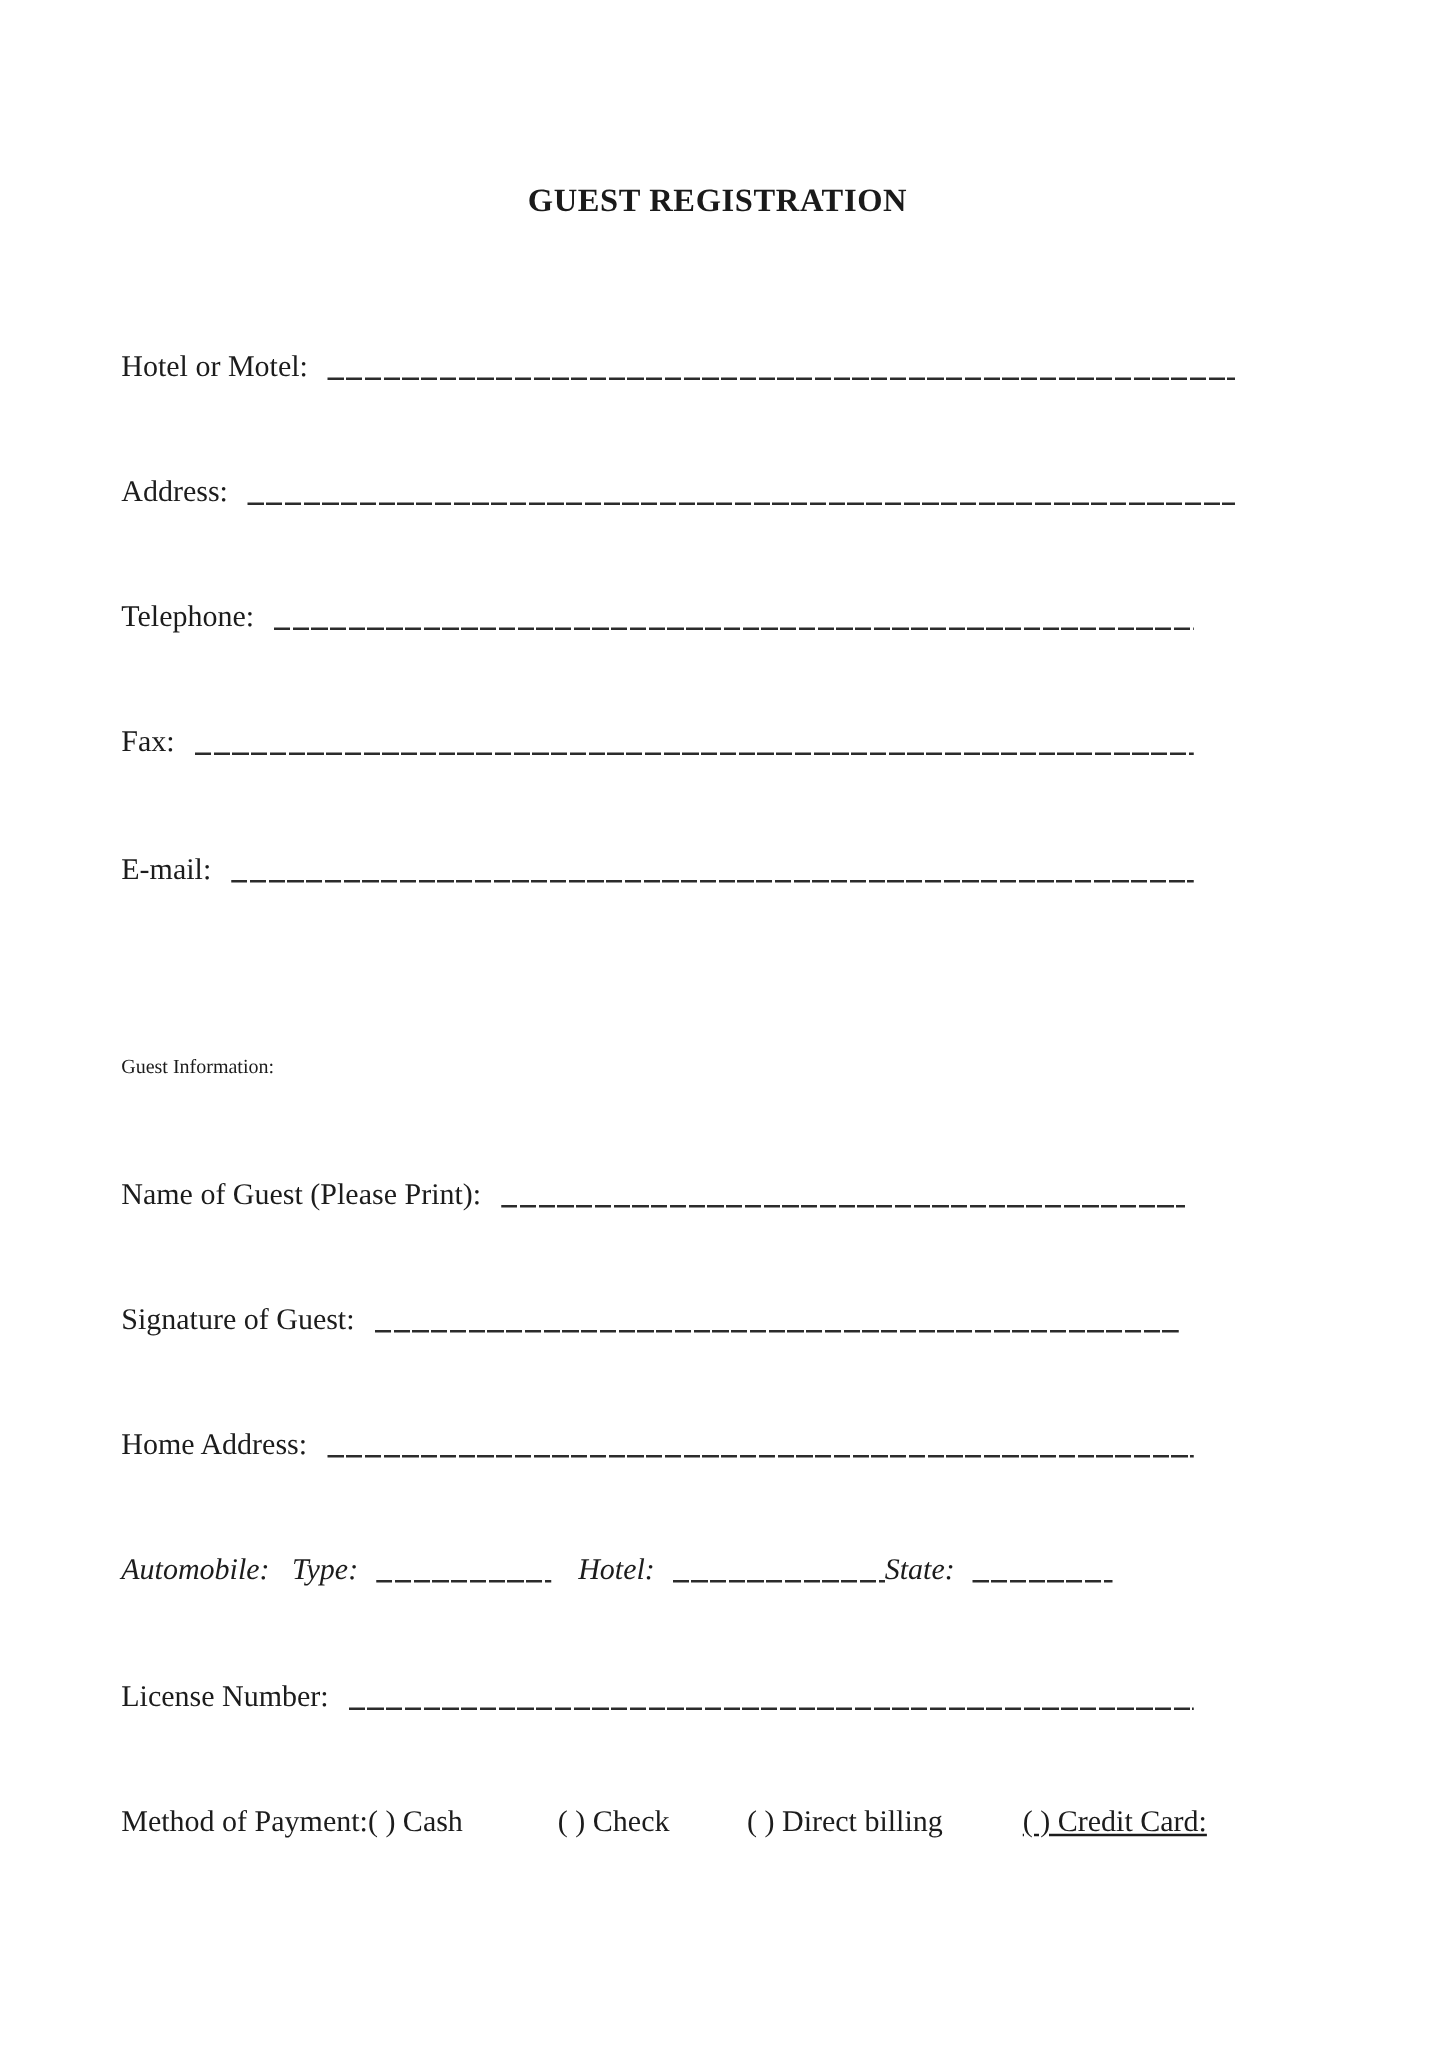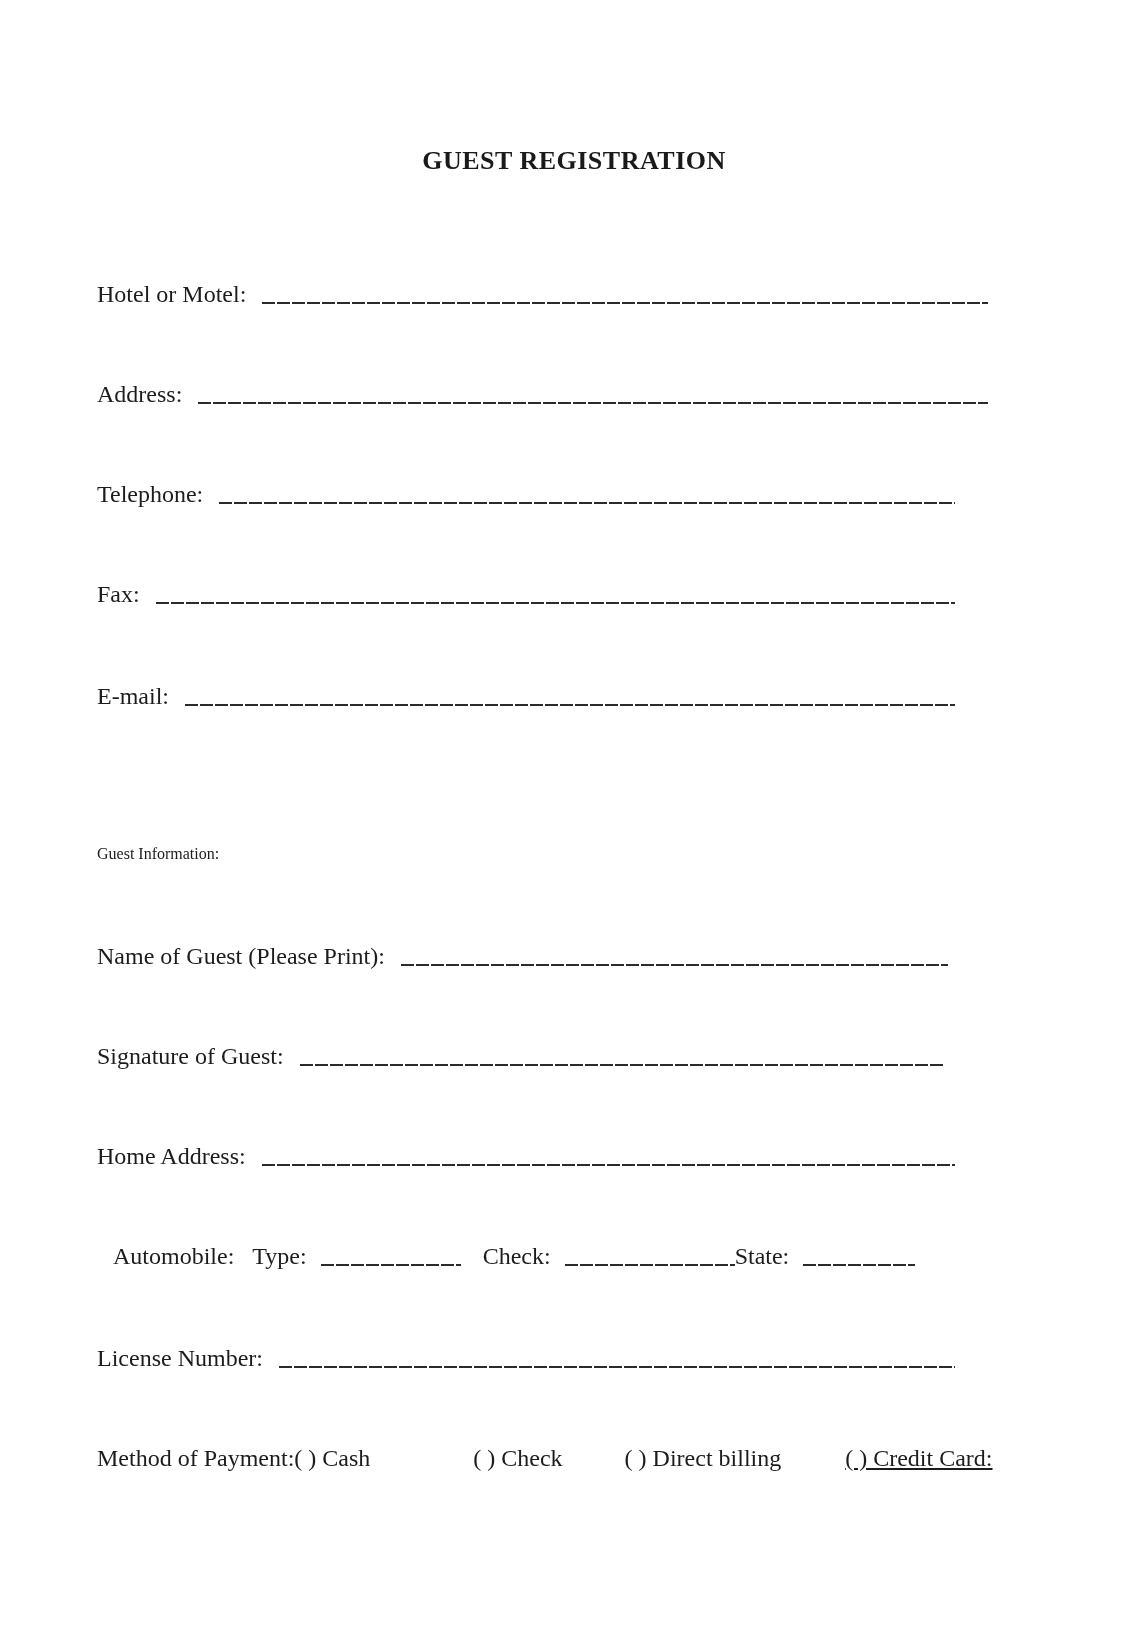--- a/index.html
+++ b/index.html
@@ -97,36 +97,36 @@
   <div class="row" style="top:1040px; left:97px; right:205px;">
     <span class="label">Signature of Guest:</span>
     <div class="fill-line"></div>
   </div>
 
   <div class="row" style="top:1140px; left:97px; right:193px;">
     <span class="label">Home Address:</span>
     <div class="fill-line"></div>
   </div>
 
-  <div class="row" style="top:1240px; left:113px;">
+  <div class="row" style="top:1240px; left:97px;font-style:italic;">
     <span class="label">Automobile:</span>
     <span class="label" style="margin-left:18px;">Type:</span>
     <div class="seg-line" style="width:140px;"></div>
-    <span class="label" style="margin-left:22px;">Check:</span>
+    <span class="label" style="margin-left:22px;">Hotel:</span>
     <div class="seg-line" style="width:170px;"></div>
     <span class="label" style="">State:</span>
     <div class="seg-line" style="width:112px;"></div>
   </div>
 
   <div class="row" style="top:1342px; left:97px; right:193px;">
     <span class="label">License Number:</span>
     <div class="fill-line"></div>
   </div>
 
   <div class="row" style="top:1442px; left:97px;">
     <span class="label">Method of Payment:</span>
     <span class="pay-option" style="">( ) Cash</span>
-    <span class="pay-option" style="margin-left:103px;">( ) Check</span>
+    <span class="pay-option" style="margin-left:76px;">( ) Check</span>
     <span class="pay-option" style="margin-left:62px;">( ) Direct billing</span>
     <span class="pay-option" style="margin-left:64px;text-decoration:underline;">( ) Credit Card:</span>
   </div>
 
 </div>
 
 </body></html>

